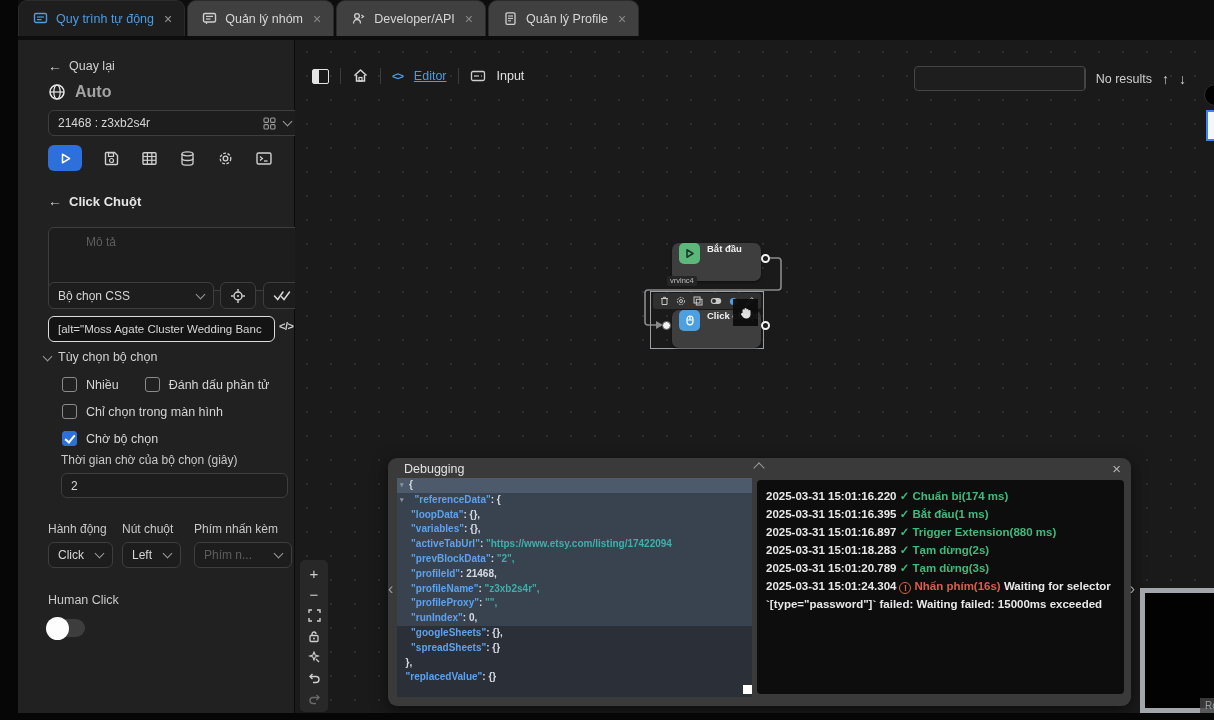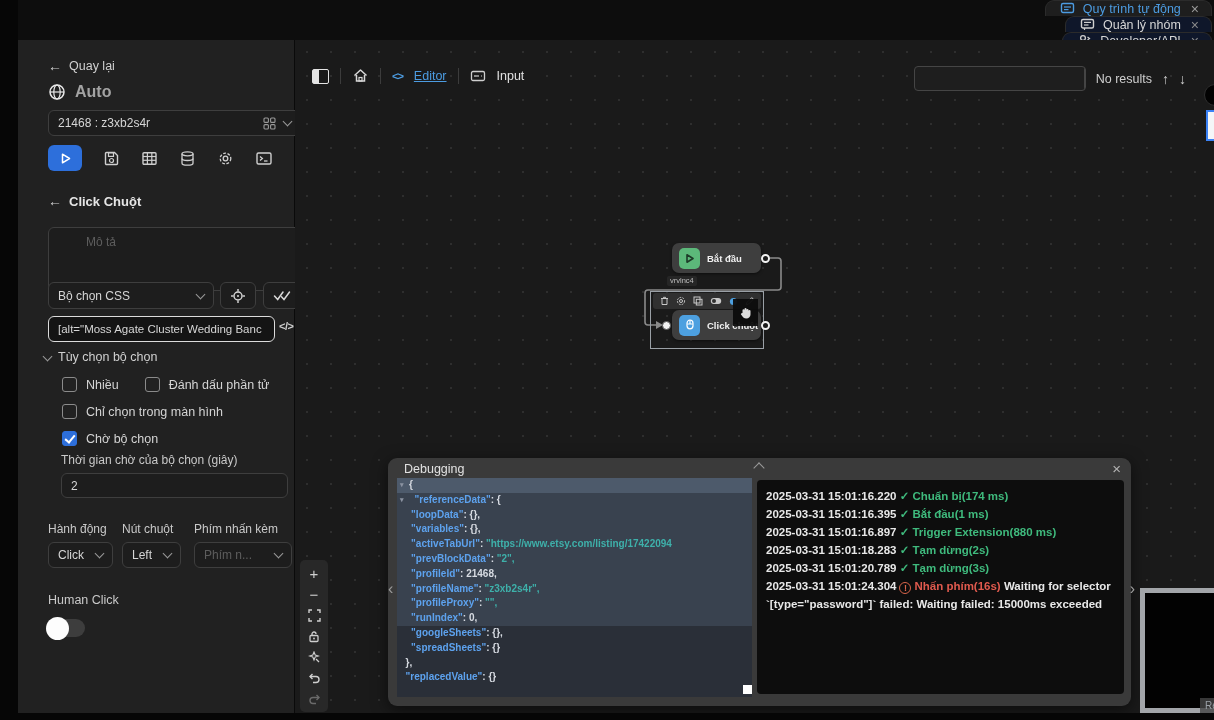--- a/index.html
+++ b/index.html
@@ -1,23 +1,23 @@
 <!DOCTYPE html>
 <html><head>
 <meta charset="utf-8">
 <style>
   html,body{margin:0;padding:0;background:#060606;}
   *{box-sizing:border-box;font-family:"Liberation Sans",sans-serif;}
   #app{position:relative;width:1214px;height:720px;background:#060606;overflow:hidden;}
   .abs{position:absolute;}
 
   
-  #tabbar{left:18px;top:0;right:0;height:40px;background:#0d0d0d;display:flex;align-items:flex-end;flex-direction:column;}
+  #tabbar{left:18px;top:0;right:0;height:40px;background:#0d0d0d;display:flex;}
   .tab{height:36px;min-width:138px;display:flex;align-items:center;gap:8px;padding:0 10px 0 14px;
-       background:#0f172a;border:1px solid #2b2b2b;border-bottom:none;border-radius:9px 9px 0 0;
+       background:#404040;border:1px solid #2b2b2b;border-bottom:none;border-radius:9px 9px 0 0;
        margin-right:2px;color:#d6d6d6;font-size:12.5px;cursor:default;}
   .tab.active{background:#1e1e1e;color:#4c9ce2;}
   .tab .ticon{width:15px;height:15px;flex:0 0 auto;display:inline-flex;}
   .tab .tclose{margin-left:auto;color:#8a8a8a;font-size:14px;line-height:1;padding:0 2px;}
   .tab.active .tclose{color:#9a9a9a;}
 
   
   #sidebar{left:18px;top:40px;width:277px;bottom:7px;background:#212121;border-right:1px solid #0a0a0a;}
   .sb-row{position:absolute;left:30px;color:#d8d8d8;}
   .back-link{font-size:12.5px;color:#d0d0d0;display:flex;align-items:center;gap:7px;}
@@ -56,22 +56,22 @@
   .editor-link{color:#4c9ce2;font-size:12.5px;text-decoration:underline;text-align:center;}
   .code-glyph{color:#4c9ce2;font-size:11px;font-weight:bold;letter-spacing:-1px;}
   #searchbar{position:absolute;right:28px;top:26px;display:flex;align-items:center;gap:10px;}
   #search-box{display:flex;width:172px;height:25px;border:1px solid #454545;border-radius:4px;background:#1e1e1e;overflow:hidden;}
   #search-box input{flex:1;background:transparent;border:none;outline:none;color:#ddd;font-size:12px;padding:0 7px;}
   #search-box .mag{width:26px;border-left:1px solid #454545;display:flex;align-items:center;justify-content:center;}
   .nores{color:#cfcfcf;font-size:12.5px;}
   .updown{color:#cfcfcf;font-size:14px;}
 
   
-  .node{position:absolute;width:89px;height:30px;background:#3e3e3e;border-radius:7px;display:flex;
-        align-items:center;gap:7px;padding:0 7px;box-shadow:0 1px 3px rgba(0,0,0,.5);}
+  .node{position:absolute;width:89px;height:38px;background:#3e3e3e;border-radius:7px;display:flex;
+        gap:7px;padding:0 7px;box-shadow:0 1px 3px rgba(0,0,0,.5);}
   .node-ic{width:21px;height:21px;border-radius:5px;display:flex;align-items:center;justify-content:center;flex:0 0 auto;}
   .node-label{color:#f0f0f0;font-size:9.5px;font-weight:bold;white-space:nowrap;}
   .port{position:absolute;width:9px;height:9px;border-radius:50%;}
   .port.out{background:#1a1a1a;border:2.4px solid #f2f2f2;}
   .port.in{background:#f2f2f2;border:1px solid #555;}
   #node-toolbar{position:absolute;left:653px;top:253px;width:108px;height:16px;background:#303030;border-radius:3px;
         display:flex;align-items:center;justify-content:space-around;padding:0 4px;}
   #node-badge{position:absolute;left:667px;top:236px;background:#262626;color:#bdbdbd;font-size:7.5px;
         padding:1px 3px;border-radius:2px;line-height:1.1;}
   #select-box{position:absolute;left:650px;top:251px;width:114px;height:56px;border:1px solid #9aa0a6;}

